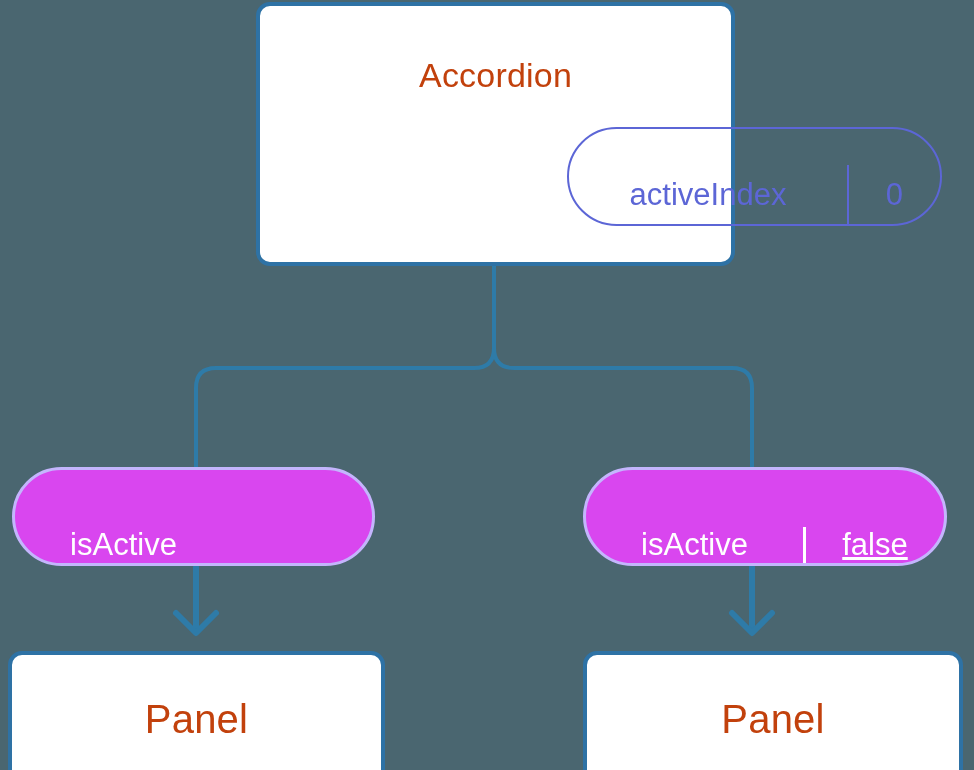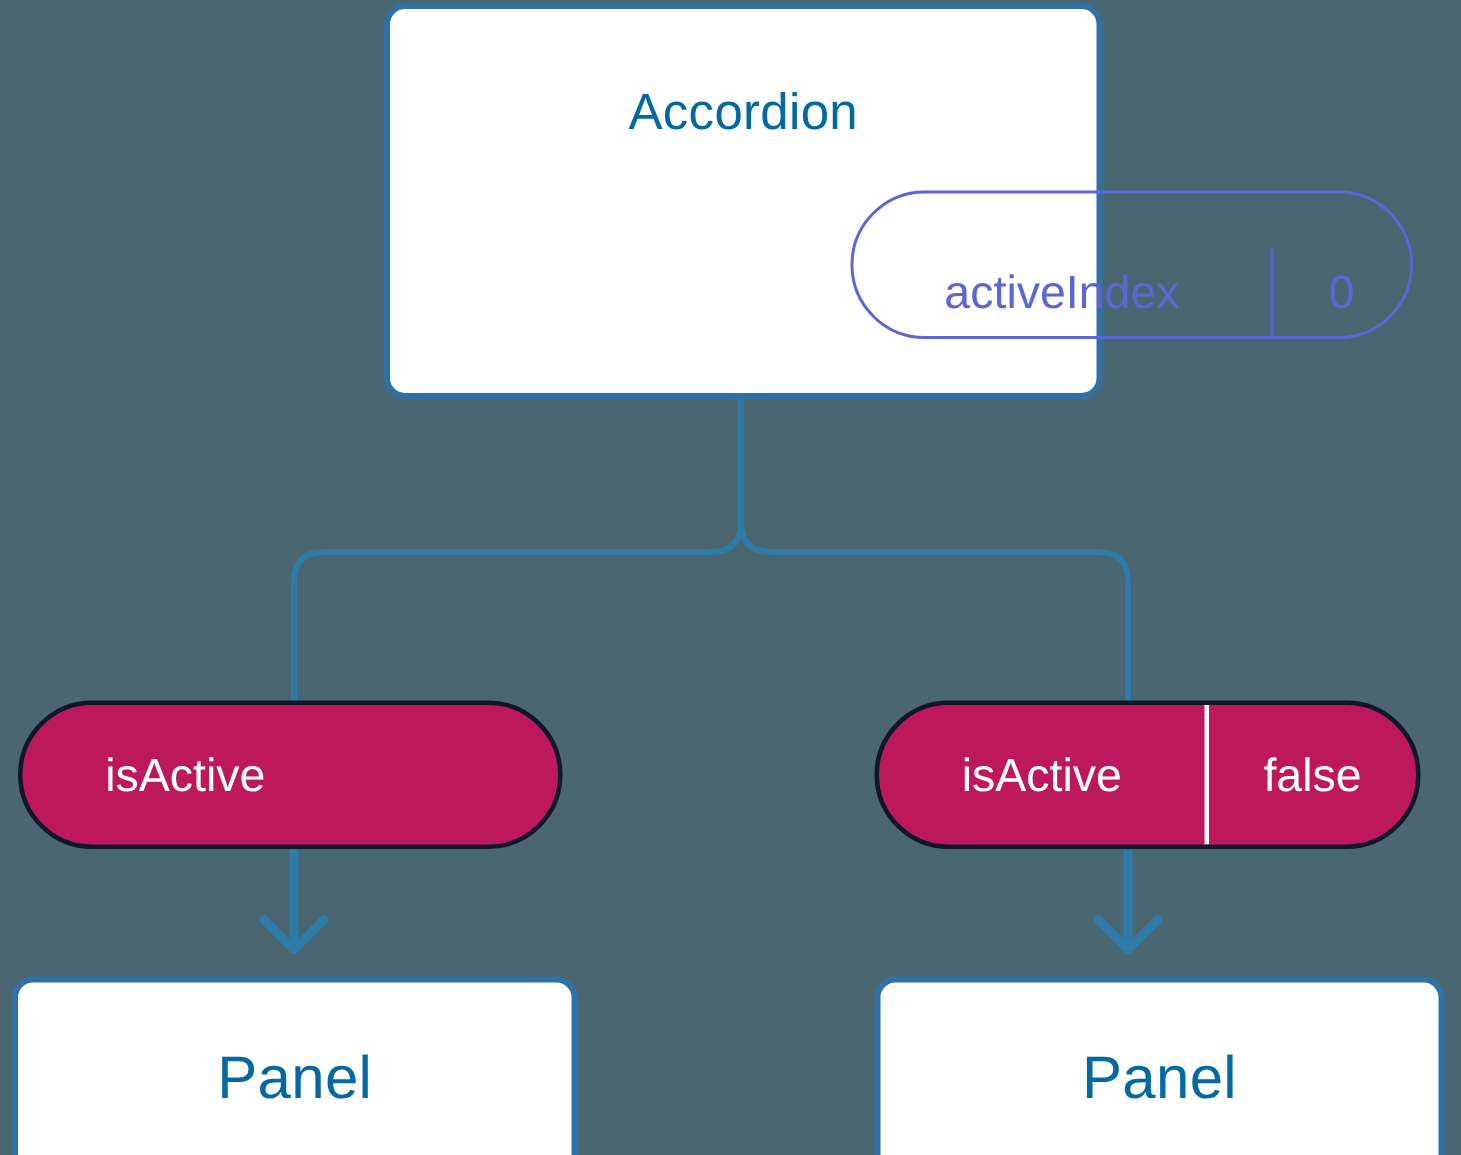--- a/index.html
+++ b/index.html
@@ -36,21 +36,21 @@
     background: #ffffff;
     border: 4px solid #2e72a5;
     border-radius: 14px;
     box-sizing: border-box;
   }
   .card-title {
     position: absolute;
     left: 0;
     width: 100%;
     text-align: center;
-    color: #0369a1;
+    color: #c2410c;
     font-size: 34px;
     font-weight: 400;
     letter-spacing: 0.2px;
     white-space: nowrap;
   }
 
   
   #root-card {
     left: 256px;
     top: 2px;
@@ -116,22 +116,23 @@
     left: 307px;
     top: 121px;
     width: 375px;
     height: 99px;
   }
   #state-pill .pill-key { width: 281px; }
   #state-pill .pill-val { width: 94px; }
 
   
   .pill-filled {
-    background: #be185d;
-    border: 3px solid #0f172a;
+    background: #d946ef;
+    border: 3px solid #c4b5fd;
+    align-items: flex-end;
   }
   .pill-filled .pill-key,
   .pill-filled .pill-val {
     color: #ffffff;
     font-size: 31px;
   }
   .pill-filled .pill-val {
     border-left: 3px solid #ffffff;
   }
   #prop-pill-left {
@@ -143,21 +144,21 @@
   #prop-pill-left .pill-key { width: 217px; }
   #prop-pill-left .pill-val { flex: 1; }
 
   #prop-pill-right {
     left: 583px;
     top: 467px;
     width: 364px;
     height: 99px;
   }
   #prop-pill-right .pill-key { width: 217px; }
-  #prop-pill-right .pill-val { flex: 1; }
+  #prop-pill-right .pill-val { flex: 1; text-decoration: underline; }
 </style>
 </head>
 <body>
 
 <div id="diagram">
 
   <svg id="connectors" viewBox="0 0 974 770" width="974" height="770" xmlns="http://www.w3.org/2000/svg">
 
     <path d="M 494 266 L 494 348 Q 494 368 474 368 L 216 368 Q 196 368 196 388 L 196 467
              M 494 348 Q 494 368 514 368 L 732 368 Q 752 368 752 388 L 752 467" fill="none" stroke="#2e7ba8" stroke-width="4" stroke-linecap="round" stroke-linejoin="round"></path>

